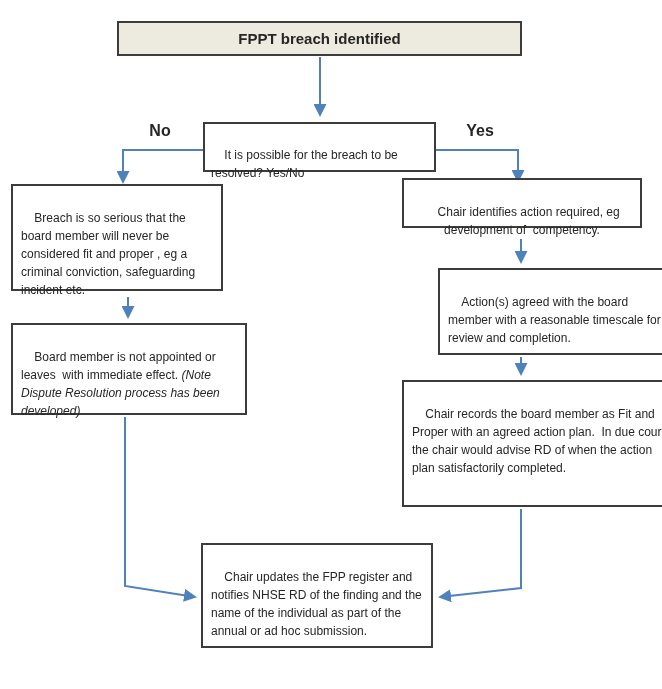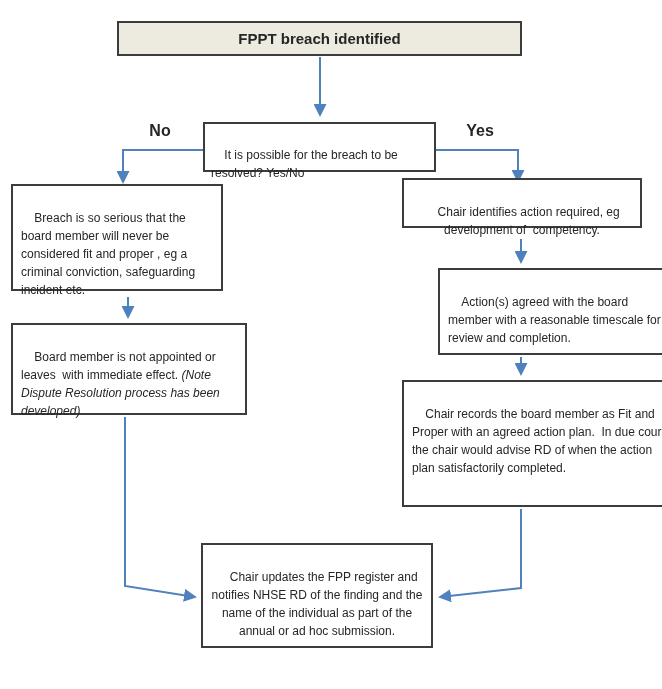--- a/index.html
+++ b/index.html
@@ -67,21 +67,21 @@
   
   #start-box    { left:117px; top:21px;  width:405px; height:35px; }
   #decision-box { left:203px; top:122px; width:233px; height:50px; padding:4px 6px; }
   #no-label     { left:140px; top:122px; width:40px; }
   #yes-label    { left:458px; top:122px; width:44px; }
   #left-box-1   { left:11px;  top:184px; width:212px; height:107px; }
   #left-box-2   { left:11px;  top:323px; width:236px; height:92px;  }
   #right-box-1  { left:402px; top:178px; width:240px; height:50px;  }
   #right-box-2  { left:402px; top:268px; width:240px; height:87px;margin-left:36px;  }
   #right-box-3  { left:402px; top:380px; width:284px; height:127px; }
-  #bottom-box   { left:201px; top:543px; width:232px; height:105px;text-align:center; }
+  #bottom-box   { left:201px; top:543px; width:232px; height:105px; }
 </style>
 </head>
 <body>
 
 <div class="canvas">
 
   <svg class="connectors" viewBox="0 0 662 689" xmlns="http://www.w3.org/2000/svg">
     <defs>
       <marker id="arrow" viewBox="0 0 10 10" refX="8.5" refY="5" markerWidth="6.5" markerHeight="6.5" orient="auto">
         <path class="arrowhead" d="M0,0 L10,5 L0,10 z"></path>

